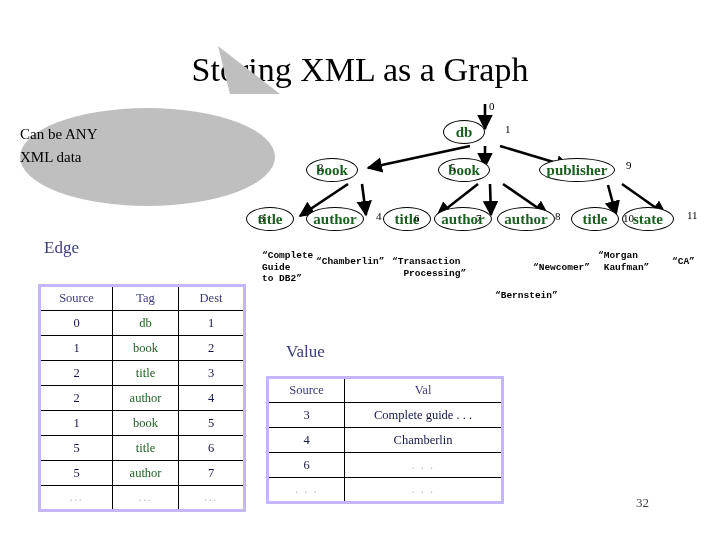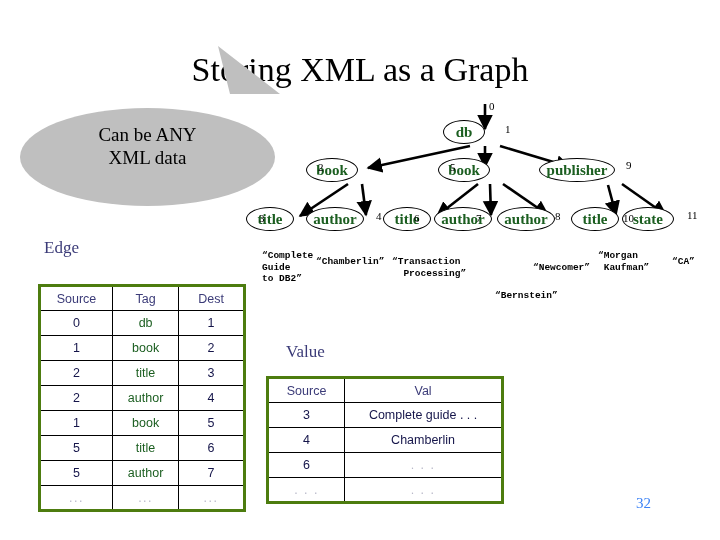--- a/index.html
+++ b/index.html
@@ -45,22 +45,22 @@
     width: 255px;
     height: 98px;
     background: #bfbfbf;
     border-radius: 50% / 50%;
   }
   #callout .bubble-text {
     position: absolute;
     left: 0;
     top: 15px;
     width: 255px;
-    text-align: center;
-    font-size: 19px;
+    text-align: left;
+    font-size: 15px;
     line-height: 23px;
     color: #000000;
     font-family: Liberation Serif, serif;
   }
   #callout-tail {
     position: absolute;
     left: 218px;
     top: 40px;
     width: 90px;
     height: 62px;
@@ -114,23 +114,23 @@
     font-family: "Liberation Serif", "DejaVu Serif", serif;
     font-size: 17px;
     color: #3b3b78;
     white-space: nowrap;
   }
 
   
   .rel-table {
     position: absolute;
     border-collapse: collapse;
-    border: 3px solid #4d7c0f;
+    border: 3px solid #c4b5fd;
     background: #ffffff;
-    font-family: Liberation Sans, sans-serif;
+    font-family: Liberation Serif, serif;
   }
   .rel-table td, .rel-table th {
     border: 1.2px solid #000000;
     text-align: center;
     font-weight: normal;
     font-size: 12.5px;
     padding: 0;
     height: 25px;
     box-sizing: border-box;
   }
@@ -151,22 +151,22 @@
   #value-table { left: 266px; top: 376px; width: 238px; }
   #value-table col.v-source { width: 78px; }
   #value-table col.v-val    { width: 160px; }
 
   
   #page-number {
     position: absolute;
     left: 636px;
     top: 495px;
     font-family: "Liberation Serif", "DejaVu Serif", serif;
-    font-size: 15px;
-    color: #3b82f6;
+    font-size: 13px;
+    color: #404040;
   }
 </style>
 </head>
 <body>
 
 <div id="slide">
 
   <div id="slide-title">Storing XML as a Graph</div>
 
   <div id="callout">

